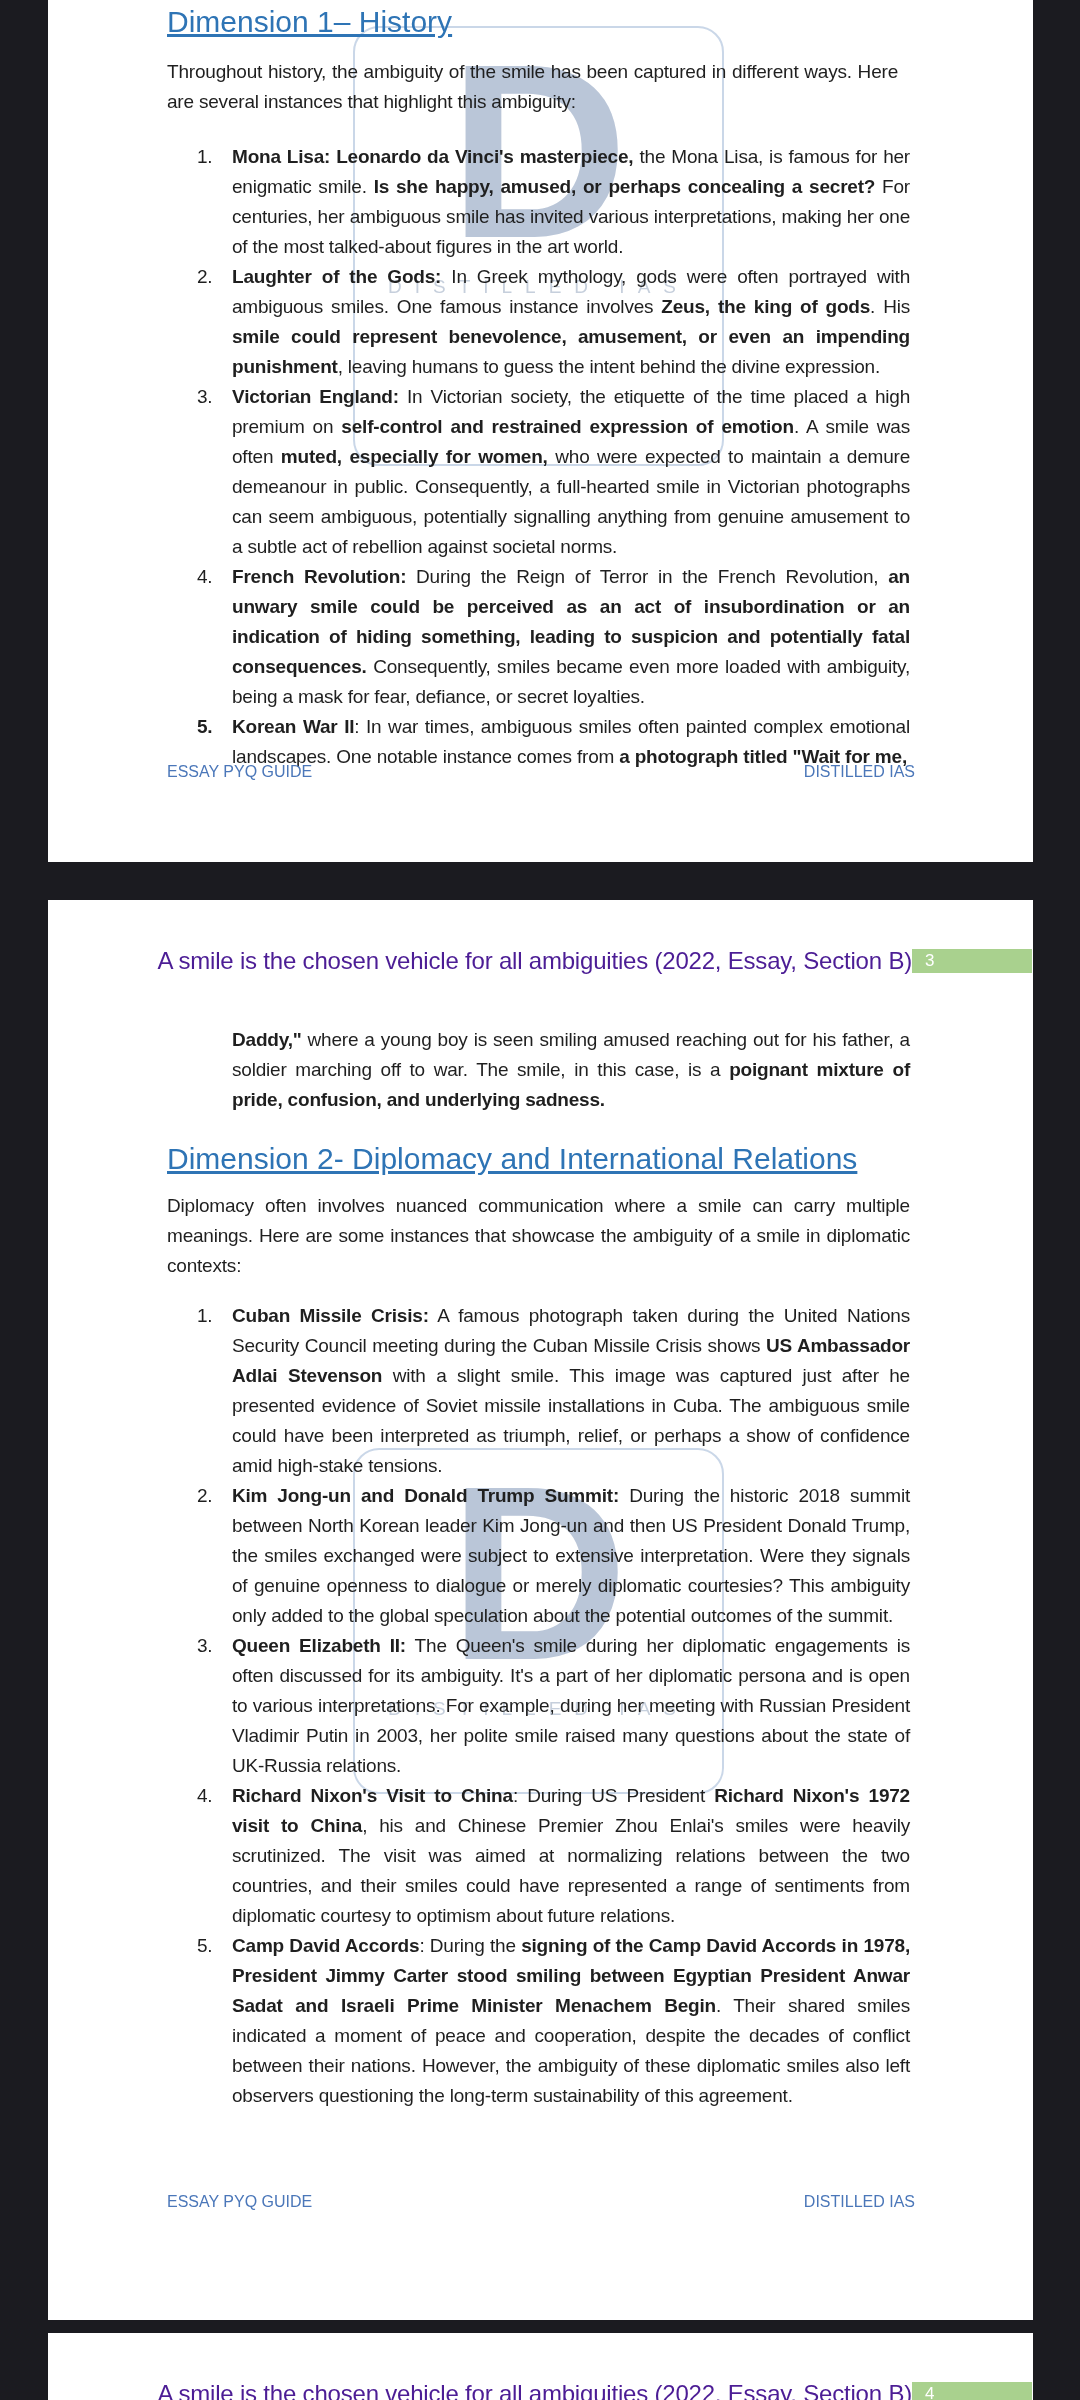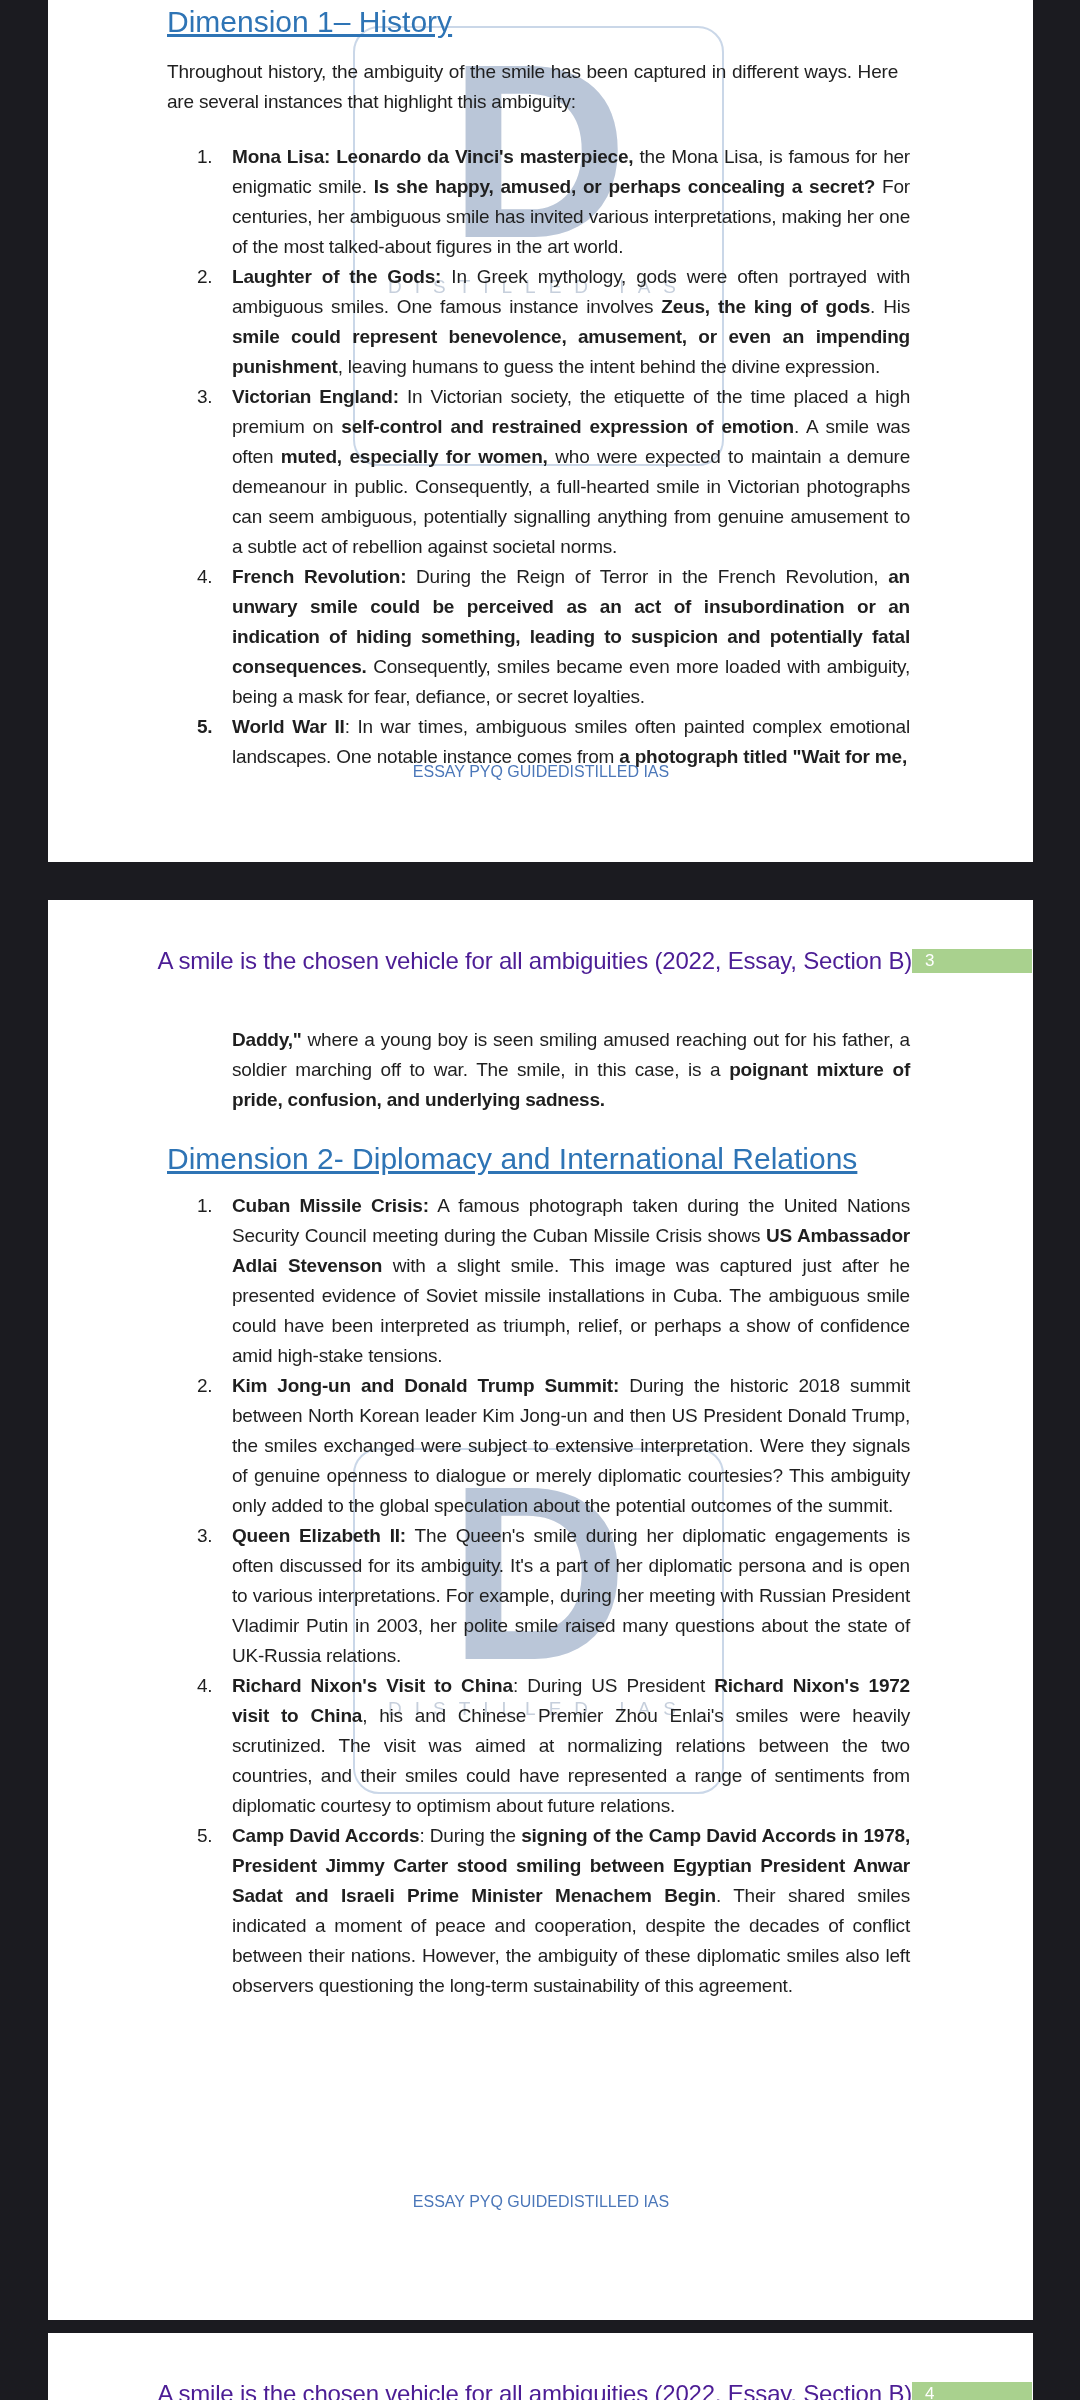--- a/index.html
+++ b/index.html
@@ -84,21 +84,21 @@
   .list{margin-left:30px;}
   .row{display:flex;}
   .num{width:35px;flex:none;text-align:left;}
   .txt{width:678px;text-align:justify;}
   b,.bold{font-weight:700;}
 
   
   .footer{
     position:absolute;
     left:119px;right:118px;
-    display:flex;justify-content:center;
+    display:flex;justify-content:space-between;
     font-size:16px;
     color:#4B77B9;
     z-index:1;
   }
   .f1{top:763px;}
   .f2{top:1293px;}
 
   
   .page-header{
     position:absolute;
@@ -149,21 +149,21 @@
           <div class="row">
             <div class="num">3.</div>
             <div class="txt"><span class="bold">Victorian England:</span><span> In Victorian society, the etiquette of the time placed a high premium on </span><span class="bold">self-control and restrained expression of emotion</span><span>. A smile was often </span><span class="bold">muted, especially for women,</span><span> who were expected to maintain a demure demeanour in public. Consequently, a full-hearted smile in Victorian photographs can seem ambiguous, potentially signalling anything from genuine amusement to a subtle act of rebellion against societal norms.</span></div>
           </div>
           <div class="row">
             <div class="num">4.</div>
             <div class="txt"><span class="bold">French Revolution:</span><span> During the Reign of Terror in the French Revolution, </span><span class="bold">an unwary smile could be perceived as an act of insubordination or an indication of hiding something, leading to suspicion and potentially fatal consequences.</span><span> Consequently, smiles became even more loaded with ambiguity, being a mask for fear, defiance, or secret loyalties.</span></div>
           </div>
           <div class="row">
             <div class="num bold">5.</div>
-            <div class="txt"><span class="bold">World War II</span><span>: In war times, ambiguous smiles often painted complex emotional landscapes. One notable instance comes from </span><span class="bold">a photograph titled "Wait for me,</span></div>
+            <div class="txt"><span class="bold">Korean War II</span><span>: In war times, ambiguous smiles often painted complex emotional landscapes. One notable instance comes from </span><span class="bold">a photograph titled "Wait for me,</span></div>
           </div>
         </div>
     </div>
     <div class="footer f1">
       <span>ESSAY PYQ GUIDE</span>
       <span>DISTILLED IAS</span>
     </div>
   </div>
 
   <div class="page" id="page2">
@@ -171,20 +171,21 @@
       <div class="wm-d">D</div>
       <div class="wm-cap">DISTILLED IAS</div>
     </div>
     <div class="page-header">
       <span class="ph-title">A smile is the chosen vehicle for all ambiguities (2022, Essay, Section B)</span>
       <span class="ph-badge">3</span>
     </div>
     <div class="content c2">
       <p class="cont"><span class="bold">Daddy,"</span><span> where a young boy is seen smiling amused reaching out for his father, a soldier marching off to war. The smile, in this case, is a </span><span class="bold">poignant mixture of pride, confusion, and underlying sadness.</span></p>
       <div class="h2-heading h2-2">Dimension 2- Diplomacy and International Relations</div>
+      <p class="pre-list">Diplomacy often involves nuanced communication where a smile can carry multiple meanings. Here are some instances that showcase the ambiguity of a smile in diplomatic contexts:</p>
       <div class="list">
           <div class="row">
             <div class="num">1.</div>
             <div class="txt"><span class="bold">Cuban Missile Crisis:</span><span> A famous photograph taken during the United Nations Security Council meeting during the Cuban Missile Crisis shows </span><span class="bold">US Ambassador Adlai Stevenson</span><span> with a slight smile. This image was captured just after he presented evidence of Soviet missile installations in Cuba. The ambiguous smile could have been interpreted as triumph, relief, or perhaps a show of confidence amid high-stake tensions.</span></div>
           </div>
           <div class="row">
             <div class="num">2.</div>
             <div class="txt"><span class="bold">Kim Jong-un and Donald Trump Summit:</span><span> During the historic 2018 summit between North Korean leader Kim Jong-un and then US President Donald Trump, the smiles exchanged were subject to extensive interpretation. Were they signals of genuine openness to dialogue or merely diplomatic courtesies? This ambiguity only added to the global speculation about the potential outcomes of the summit.</span></div>
           </div>
           <div class="row">

